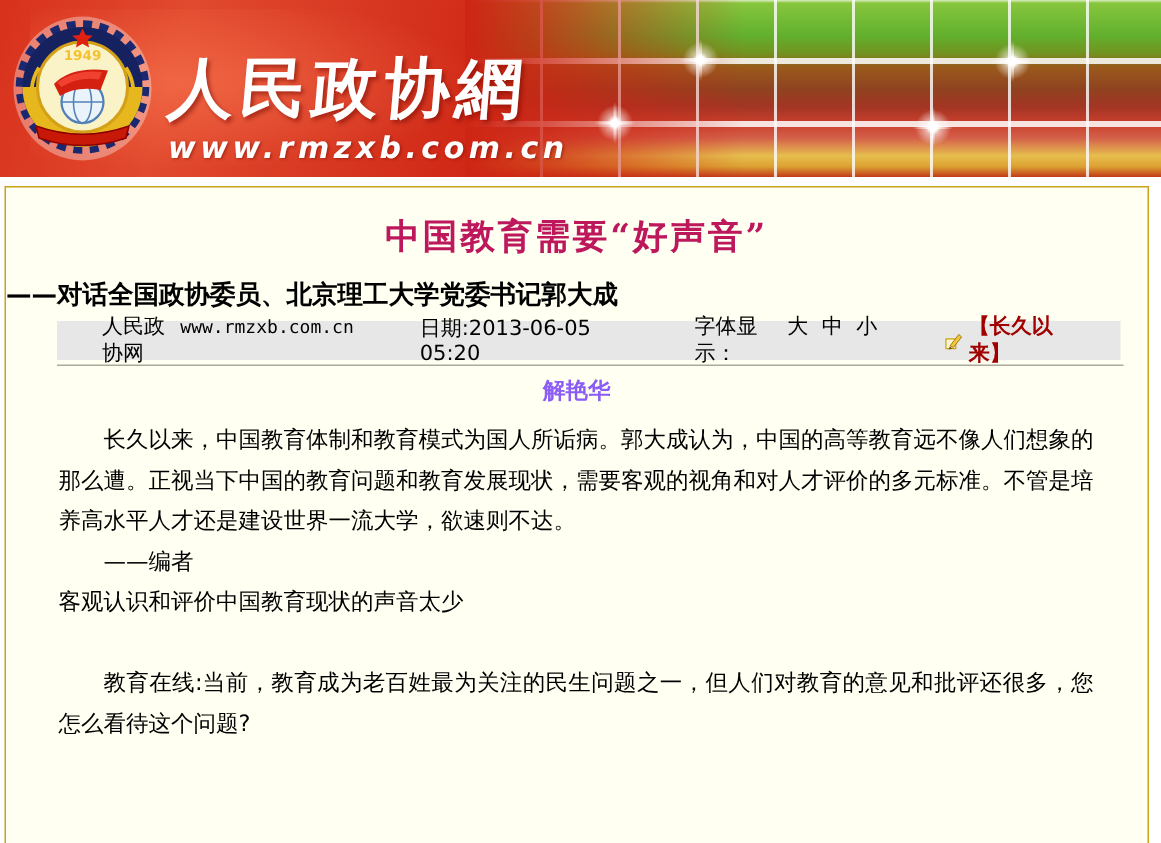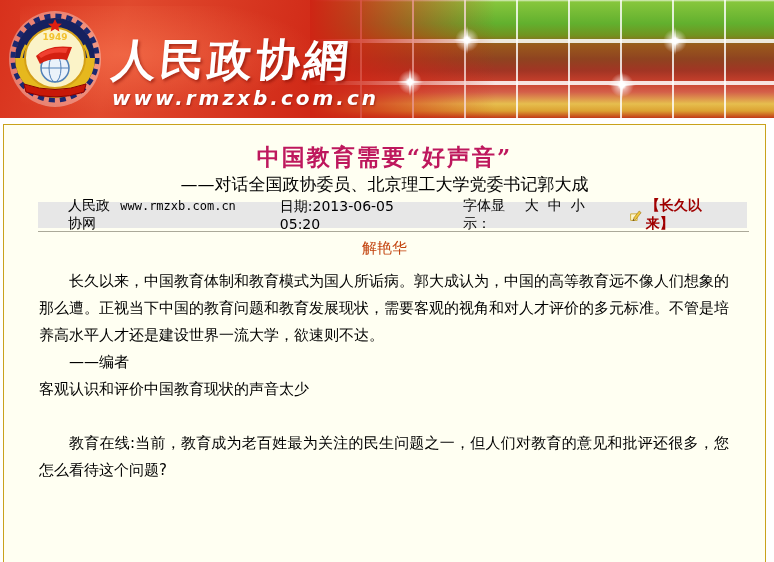--- a/index.html
+++ b/index.html
@@ -39,33 +39,33 @@
     transform:skewX(-5deg); text-shadow:2px 2px 3px rgba(120,10,0,.55);
     font-family:"DejaVu Serif","Liberation Serif",serif; }
   .site-url{ font-size:20px; font-weight:bold; letter-spacing:3px; font-style:italic;
     margin-top:2px; text-shadow:1px 1px 2px rgba(120,10,0,.5); }
 
   
   .content-box{ position:relative; margin:6px 7px 0 3px; width:763px; height:500px;
     border:1px solid #C9A21C; background:#FFFFF2; }
   .article-title{ margin-top:17px; text-align:center; font-size:23px; font-weight:bold;
     color:#be185d; font-family:"DejaVu Serif","Liberation Serif",serif; letter-spacing:2px; }
-  .article-subtitle{ margin-top:0; text-align:center; font-size:17px; font-weight:normal; color:#000; }
+  .article-subtitle{ margin-top:12px; text-align:left; font-size:17px; font-weight:bold; color:#000; }
 
   .meta-bar{ margin:6px 18px 0 34px; height:26px; background:#E7E7E7;
     display:flex; align-items:center; justify-content:space-between;
     padding:0 28px 0 30px; font-size:14px; color:#000;gap:44px; }
   .meta-src{ display:flex; align-items:baseline; gap:6px; }
   .meta-src-url{ font-family:"DejaVu Sans Mono","Liberation Mono",monospace; font-size:12px; }
   .font-ctl{ display:flex; align-items:flex-start; gap:9px; }
   .font-opt{ cursor:pointer; text-decoration:none; color:#000; }
   .comments-link{ display:flex; align-items:center; gap:4px; color:#A00000; font-weight:bold;
     text-decoration:none; cursor:pointer; }
   .divider{ margin:3px 16px 0 34px; border-top:1px solid #ABA99A; }
-  .article-author{ margin-top:7px; text-align:center; font-size:15px; font-weight:normal; color:#c2410c; }
+  .article-author{ margin-top:7px; text-align:center; font-size:15px; font-weight:bold; color:#8b5cf6; }
 
   .article-body{ margin-top:10px; padding:0 36px 0 35px; font-size:15px; line-height:27px; color:#000; }
   .article-body p{ margin:0; text-align:justify; }
   .article-body p.indent{ text-indent:2em; }
   .article-body p.gap{ margin-top:27px; }
 </style>
 </head>
 <body>
 
 <header class="site-header">

